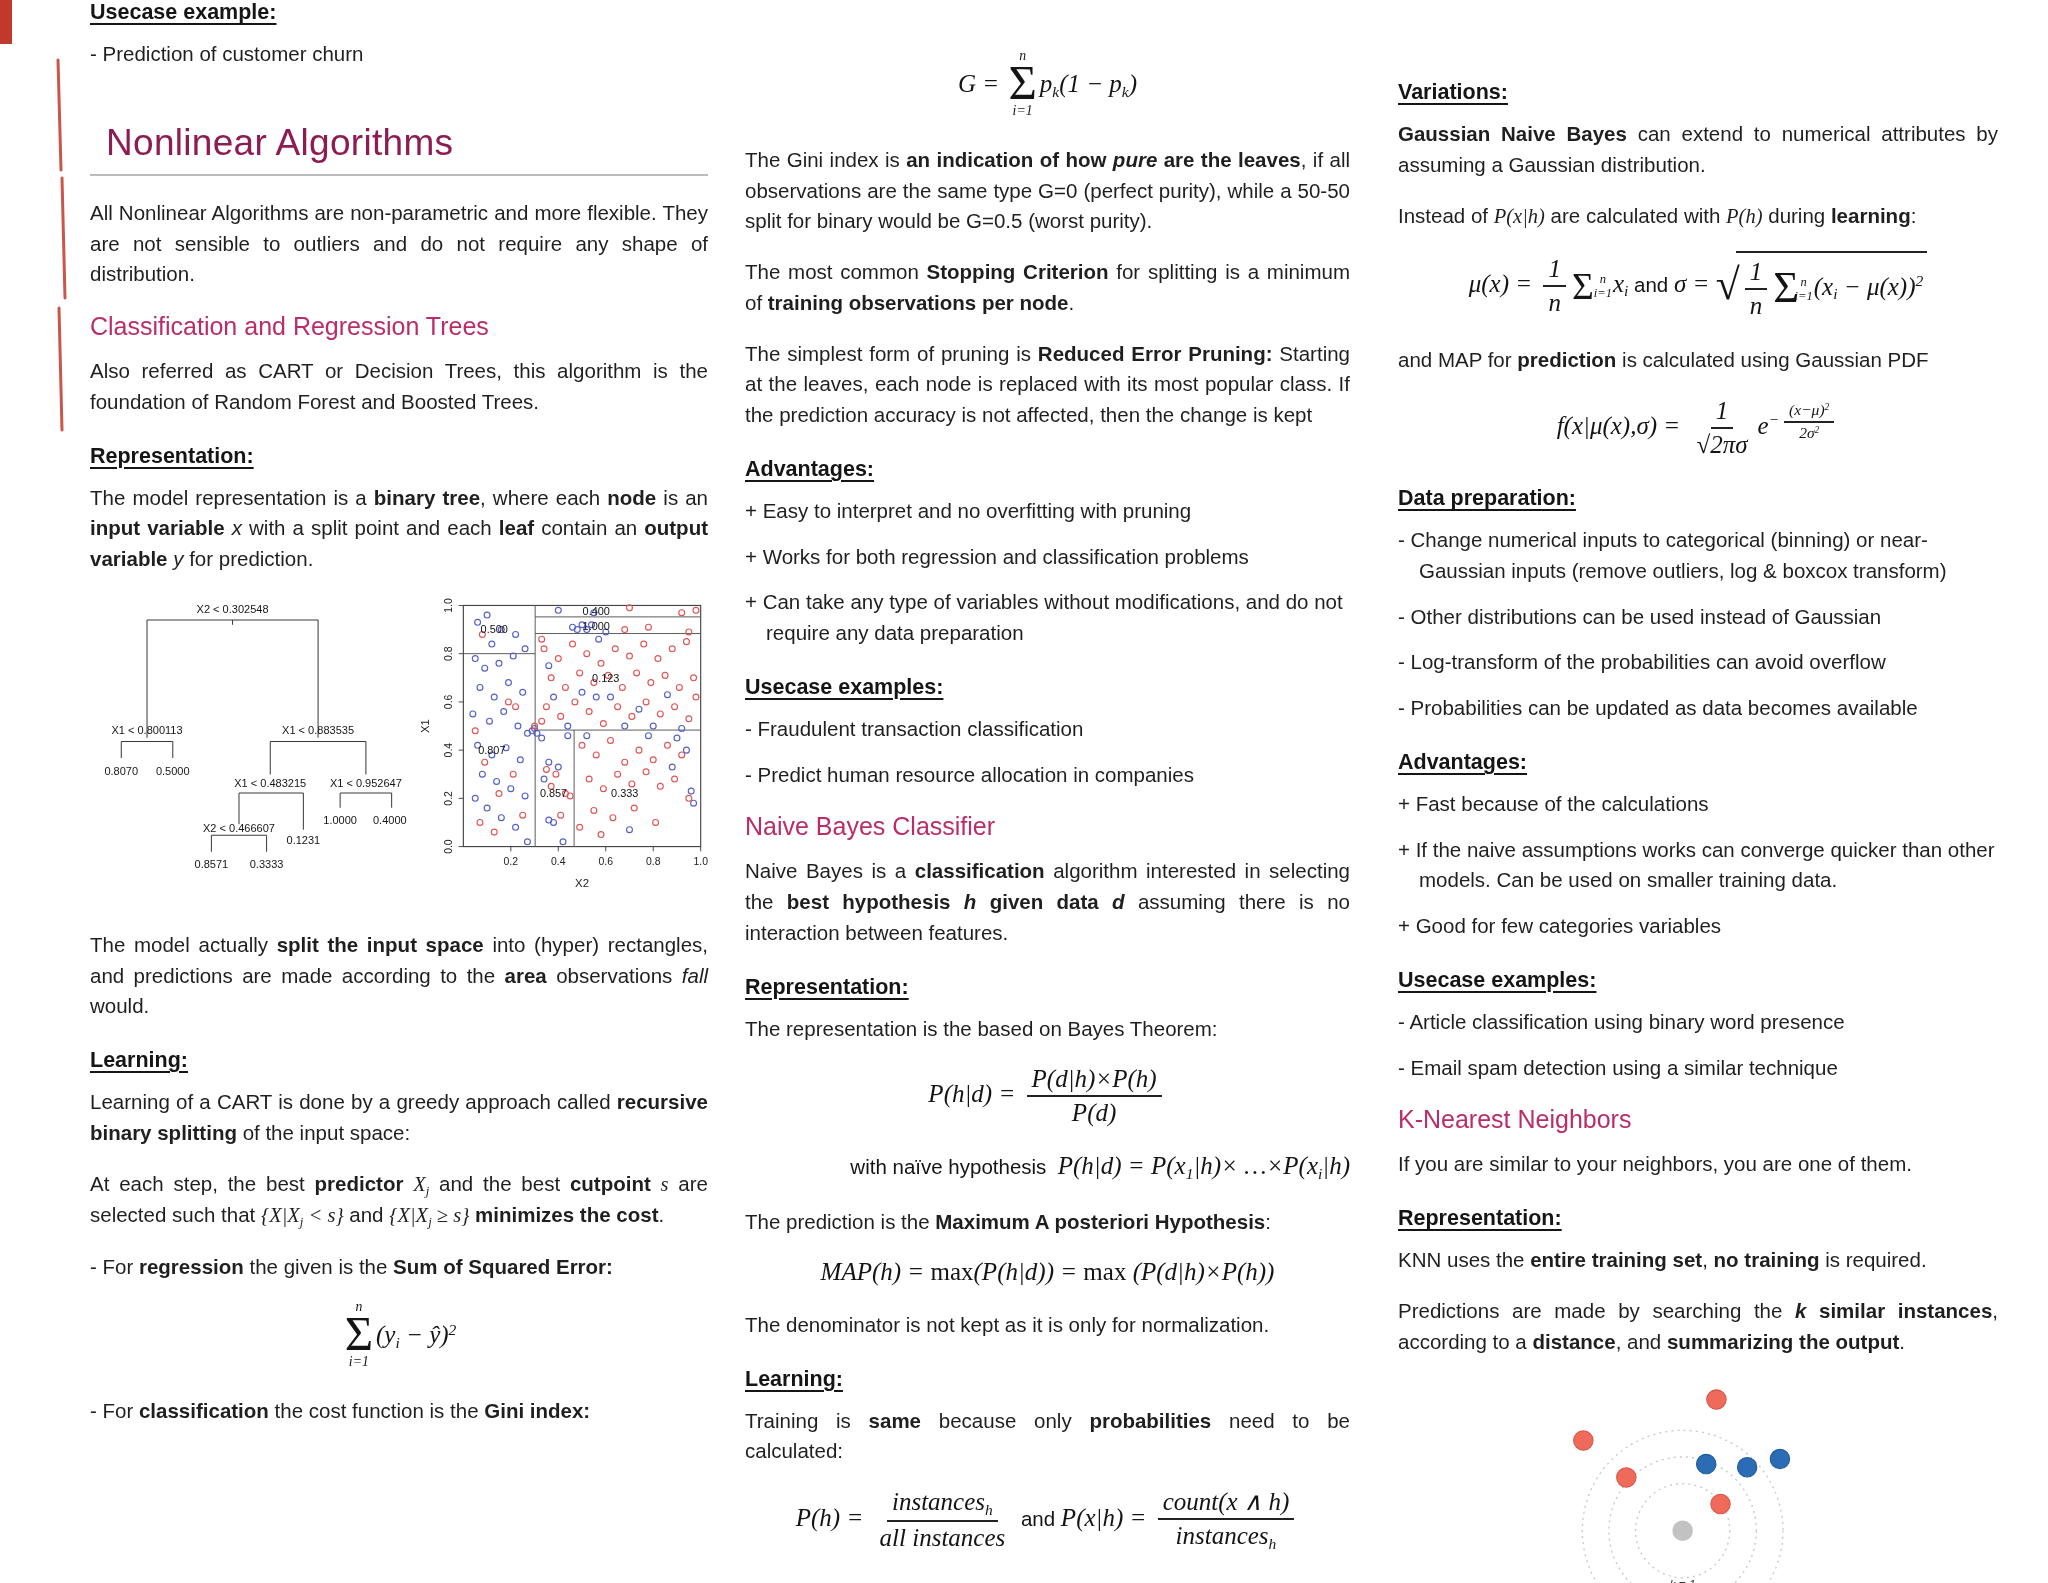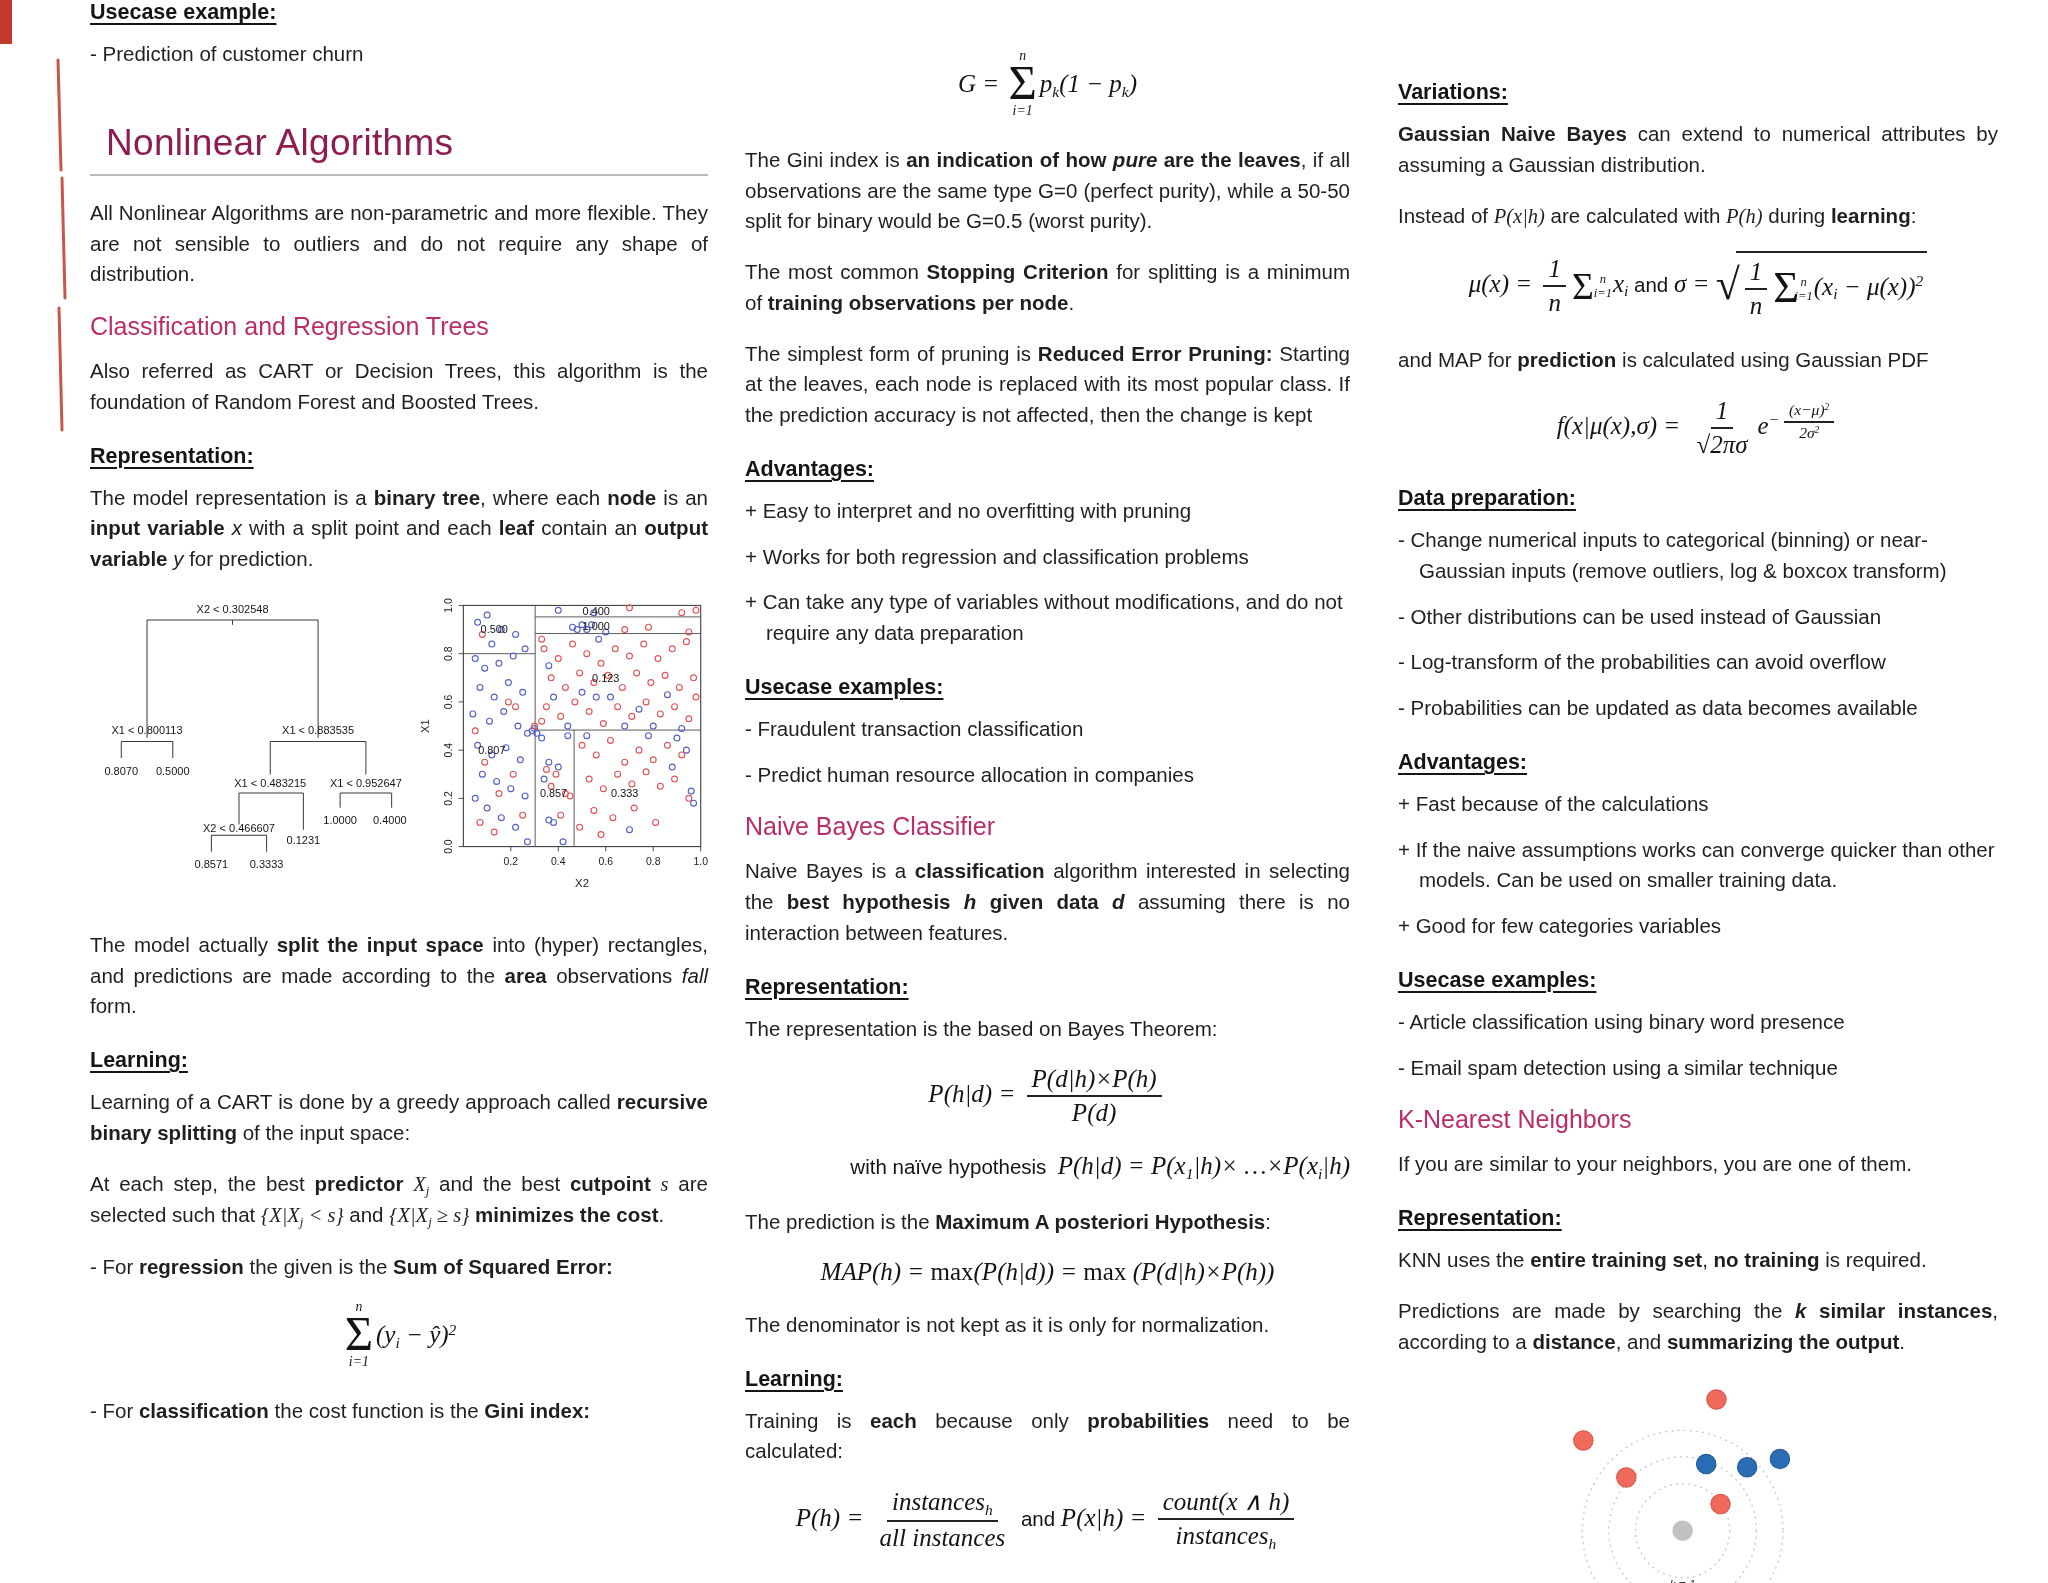--- a/index.html
+++ b/index.html
@@ -282,21 +282,21 @@
           <circle cx="127" cy="135" r="3.1" fill="none" stroke="#e05555" stroke-width="1.2"></circle>
           <text x="84.5" y="37.400000000000006" text-anchor="middle" font-size="11.5" fill="#111">0.500</text>
           <text x="192" y="18.349999999999994" text-anchor="middle" font-size="11.5" fill="#111">0.400</text>
           <text x="192" y="33.59" text-anchor="middle" font-size="11.5" fill="#111">1.000</text>
           <text x="202" y="88.20000000000002" text-anchor="middle" font-size="11.5" fill="#111">0.123</text>
           <text x="82" y="164.39999999999998" text-anchor="middle" font-size="11.5" fill="#111">0.807</text>
           <text x="147" y="210.12" text-anchor="middle" font-size="11.5" fill="#111">0.857</text>
           <text x="222" y="210.12" text-anchor="middle" font-size="11.5" fill="#111">0.333</text>
         </svg>
       </div>
-      <div class="para"><span>The model actually </span><span class="bb">split the input space</span><span> into (hyper) rectangles, and predictions are made according to the </span><span class="bb">area</span><span> observations </span><span class="ii">fall</span><span> form.</span></div>
+      <div class="para"><span>The model actually </span><span class="bb">split the input space</span><span> into (hyper) rectangles, and predictions are made according to the </span><span class="bb">area</span><span> observations </span><span class="ii">fall</span><span> would.</span></div>
       <div class="lab"><span>Learning:</span></div>
       <div class="para"><span>Learning of a CART is done by a greedy approach called </span><span class="bb">recursive binary splitting</span><span> of the input space:</span></div>
       <div class="para"><span>At each step, the best </span><span class="bb">predictor </span><span class="m">X</span><sub class="m">j</sub><span> and the best </span><span class="bb">cutpoint </span><span class="m">s</span><span> are selected such that </span><span class="m">{X|X</span><sub class="m">j</sub><span class="m"> &lt; s}</span><span> and </span><span class="m">{X|X</span><sub class="m">j</sub><span class="m"> ≥ s}</span><span> </span><span class="bb">minimizes the cost</span><span>.</span></div>
       <div class="para"><span>- For </span><span class="bb">regression</span><span> the given is the </span><span class="bb">Sum of Squared Error:</span></div>
       <div class="formula"><span class="bigop">
           <span class="sc">n</span>
           <span class="op">Σ</span>
           <span class="sc">i=1</span>
         </span><span>(y</span><sub>i</sub><span> − ŷ)</span><sup>2</sup></div>
       <div class="para"><span>- For </span><span class="bb">classification</span><span> the cost function is the </span><span class="bb">Gini index:</span></div>
@@ -323,21 +323,21 @@
       <div class="para"><span>The representation is the based on Bayes Theorem:</span></div>
       <div class="formula"><span>P(h|d) = </span><span class="frac">
           <span class="fn"><span>P(d|h)×P(h)</span></span>
           <span class="fd"><span>P(d)</span></span>
         </span></div>
       <div class="formula left"><span class="rms">with naïve hypothesis&nbsp;&nbsp;</span><span>P(h|d) = P(x</span><sub>1</sub><span>|h)× …×P(x</span><sub>i</sub><span>|h)</span></div>
       <div class="para"><span>The prediction is the </span><span class="bb">Maximum A posteriori Hypothesis</span><span>:</span></div>
       <div class="formula"><span>MAP(h) = </span><span class="rm">max</span><span>(P(h|d)) = </span><span class="rm">max</span><span> (P(d|h)×P(h))</span></div>
       <div class="para"><span>The denominator is not kept as it is only for normalization.</span></div>
       <div class="lab"><span>Learning:</span></div>
-      <div class="para"><span>Training is </span><span class="bb">each</span><span> because only </span><span class="bb">probabilities</span><span> need to be calculated:</span></div>
+      <div class="para"><span>Training is </span><span class="bb">same</span><span> because only </span><span class="bb">probabilities</span><span> need to be calculated:</span></div>
       <div class="formula"><span>P(h) = </span><span class="frac">
           <span class="fn"><span>instances</span><sub>h</sub></span>
           <span class="fd"><span>all instances</span></span>
         </span><span class="rms">&nbsp;and&nbsp;</span><span>P(x|h) = </span><span class="frac">
           <span class="fn"><span>count(x ∧ h)</span></span>
           <span class="fd"><span>instances</span><sub>h</sub></span>
         </span></div>
     </div>
   <div class="col" id="col3">
       <div class="lab"><span>Variations:</span></div>

